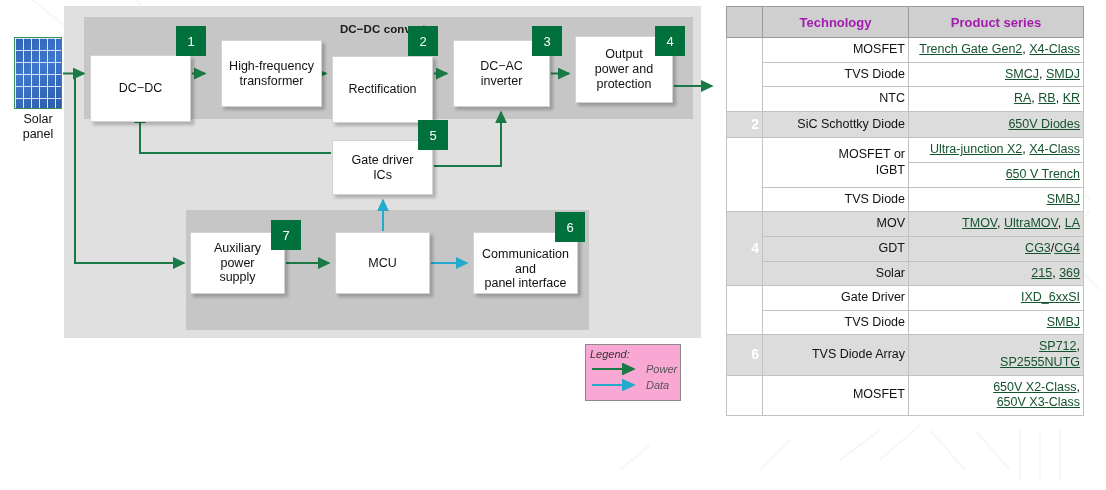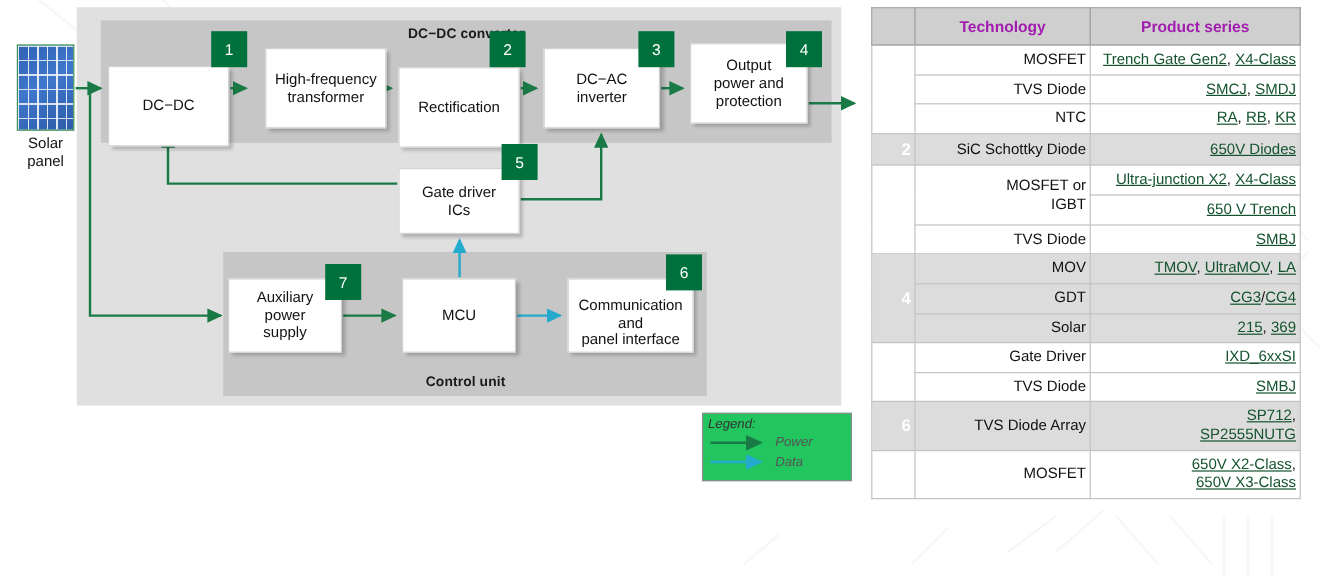--- a/index.html
+++ b/index.html
@@ -73,22 +73,22 @@
     border:1.5px solid #3a8f5a;box-sizing:border-box;
     background:
       repeating-linear-gradient(to right,rgba(255,255,255,.85) 0 1.2px,rgba(255,255,255,0) 1.2px 8px),
       repeating-linear-gradient(to bottom,rgba(255,255,255,.8) 0 1.2px,rgba(255,255,255,0) 1.2px 12px),
       linear-gradient(150deg,#2f62b5 0%,#3f77cc 45%,#2c5ba8 100%);
   }
   #solar-label{position:absolute;left:2px;top:112px;width:72px;text-align:center;
     font-size:12.5px;color:#111;line-height:1.2;}
 
   
-  #legend{position:absolute;left:585px;top:344px;width:125px;height:57px;
-    background:#22c55e;border:1px solid #8a8a8a;box-sizing:border-box;}
+  #legend{position:absolute;left:585px;top:344px;width:96px;height:57px;
+    background:#f9a8d4;border:1px solid #8a8a8a;box-sizing:border-box;}
   #legend .lg-title{font-size:11px;font-style:italic;color:#333;margin:3px 0 1px 4px;}
   #legend .lg-row{display:flex;align-items:center;height:16px;margin-left:4px;}
   #legend .lg-row .lbl{font-size:11px;font-style:italic;color:#555;margin-left:4px;}
 
   
   #tablewrap{position:absolute;left:726px;top:6px;width:357px;}
   table.spec{border-collapse:collapse;width:357px;table-layout:fixed;
     font-size:12.5px;color:#111;}
   table.spec col.c-num{width:36px;}
   table.spec col.c-tech{width:146px;}
@@ -131,21 +131,20 @@
   </svg>
 </div>
 
 <div id="diagram">
 
   <div class="outer-gray"></div>
   <div class="band-conv"></div>
   <div class="band-ctrl"></div>
 
   <div class="band-title" id="conv-title">DC−DC converter</div>
-  <div class="band-title" id="ctrl-title">Control unit</div>
 
   <svg width="720" height="490" style="position:absolute;left:0;top:0;">
     <defs>
       <marker id="ahG" markerWidth="7" markerHeight="7" refX="5.6" refY="3" orient="auto">
         <path d="M0,0 L6.4,3 L0,6 z" fill="#1a7a45"></path>
       </marker>
       <marker id="ahC" markerWidth="7" markerHeight="7" refX="5.6" refY="3" orient="auto">
         <path d="M0,0 L6.4,3 L0,6 z" fill="#23aacc"></path>
       </marker>
     </defs>

